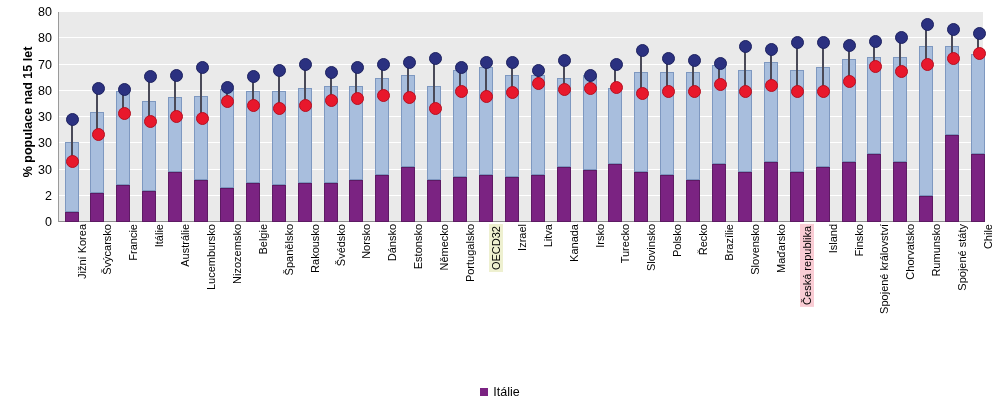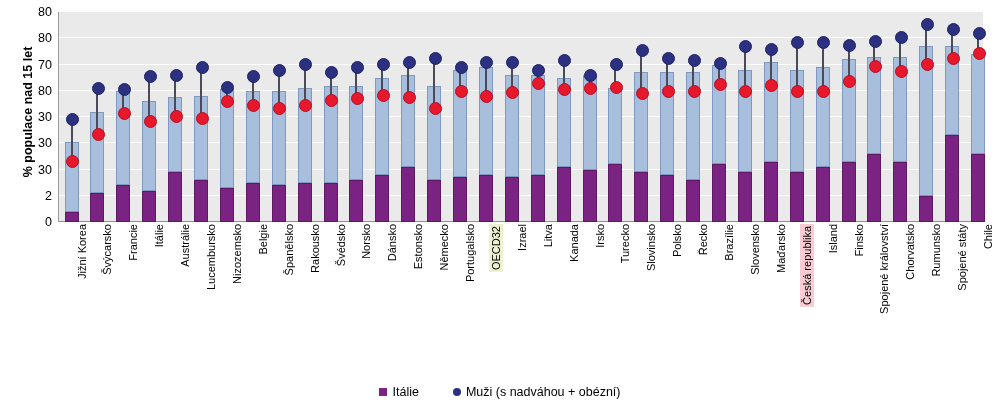--- a/index.html
+++ b/index.html
@@ -433,18 +433,14 @@
       <div class="xlab" style="left: 898.1px;"><span>Spojené státy</span></div>
       <div class="xlab" style="left: 924px;"><span>Chile</span></div>
     </div>
 
 
   <div class="legend" id="legend">
       <div class="lg-item">
         <span class="sw-sq" style="background: rgb(123, 35, 130);"></span>
         <span>Itálie</span>
       </div>
-      <div class="lg-item">
-        <span class="sw-ci" style="background: rgb(43, 49, 128);"></span>
-        <span>Muži (s nadváhou + obézní)</span>
-      </div>
     </div>
 </div>
 
 </body></html>

